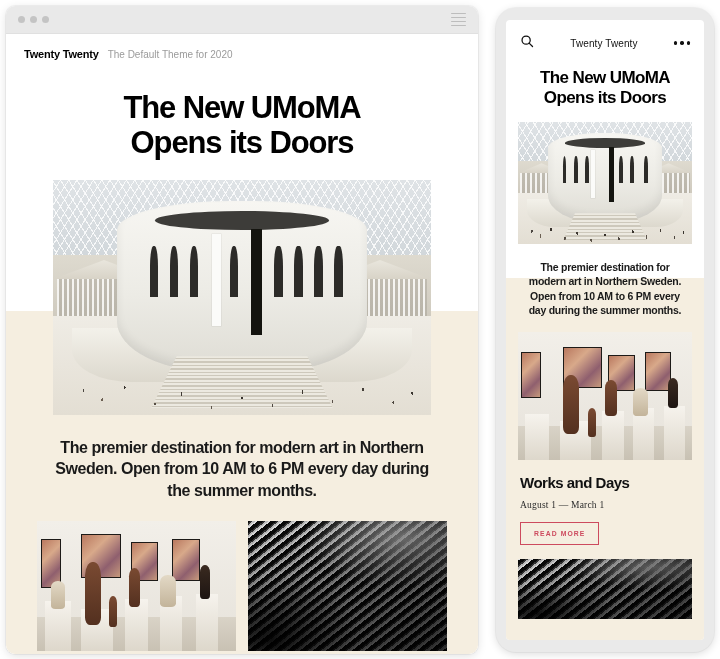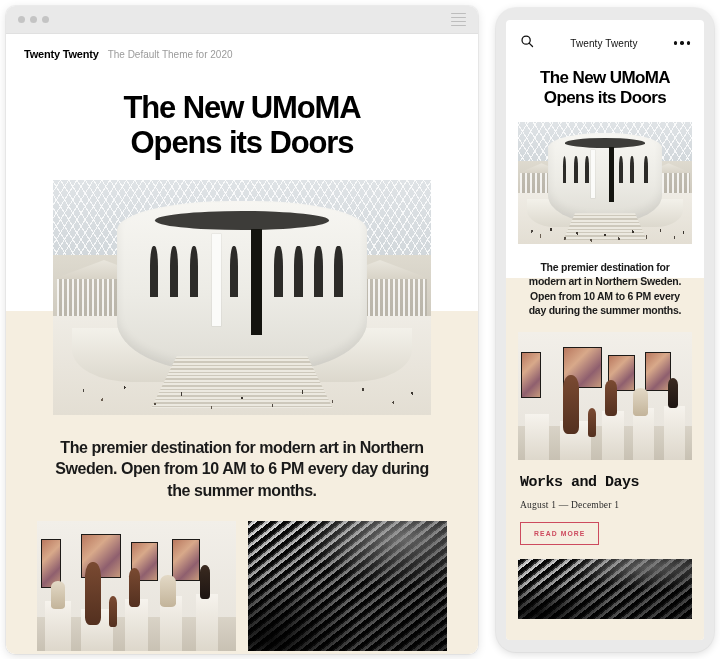--- a/index.html
+++ b/index.html
@@ -225,21 +225,20 @@
     position: relative;
     background: #ddd;
   }
   .m-post { padding: 14px 14px 0 14px; }
   .m-post-title {
     font-size: 15px;
     font-weight: bold;
     letter-spacing: -0.5px;
     color: #111;
     margin-bottom: 9px;
-    font-family: Liberation Mono, monospace;
   }
   .m-post-dates {
     font-family: "Liberation Serif", serif;
     font-size: 9.5px;
     color: #2b2b2b;
     margin-bottom: 12px;
     letter-spacing: 0.2px;
   }
   .m-readmore {
     display: inline-block;
@@ -561,21 +560,21 @@
             <div class="gal-stat" style="left:26%;top:34%;width:9%;height:46%"></div>
             <div class="gal-stat" style="left:50%;top:38%;width:7%;height:28%"></div>
             <div class="gal-stat pale" style="left:66%;top:44%;width:9%;height:22%"></div>
             <div class="gal-stat dark" style="left:86%;top:36%;width:6%;height:24%"></div>
             <div class="gal-stat" style="left:40%;top:60%;width:5%;height:22%"></div>
           </div>
         </div>
 
         <div class="m-post">
           <div class="m-post-title">Works and Days</div>
-          <div class="m-post-dates">August 1 — December 1</div>
+          <div class="m-post-dates">August 1 — March 1</div>
           <button class="m-readmore">READ MORE</button>
         </div>
 
         <div class="m-bottom-figure">
           <div class="photo">
             <div class="fin-bg"></div>
             <div class="fin-layer"></div>
             <div class="fin-curve"></div>
             <div class="fin-shade"></div>
           </div>

